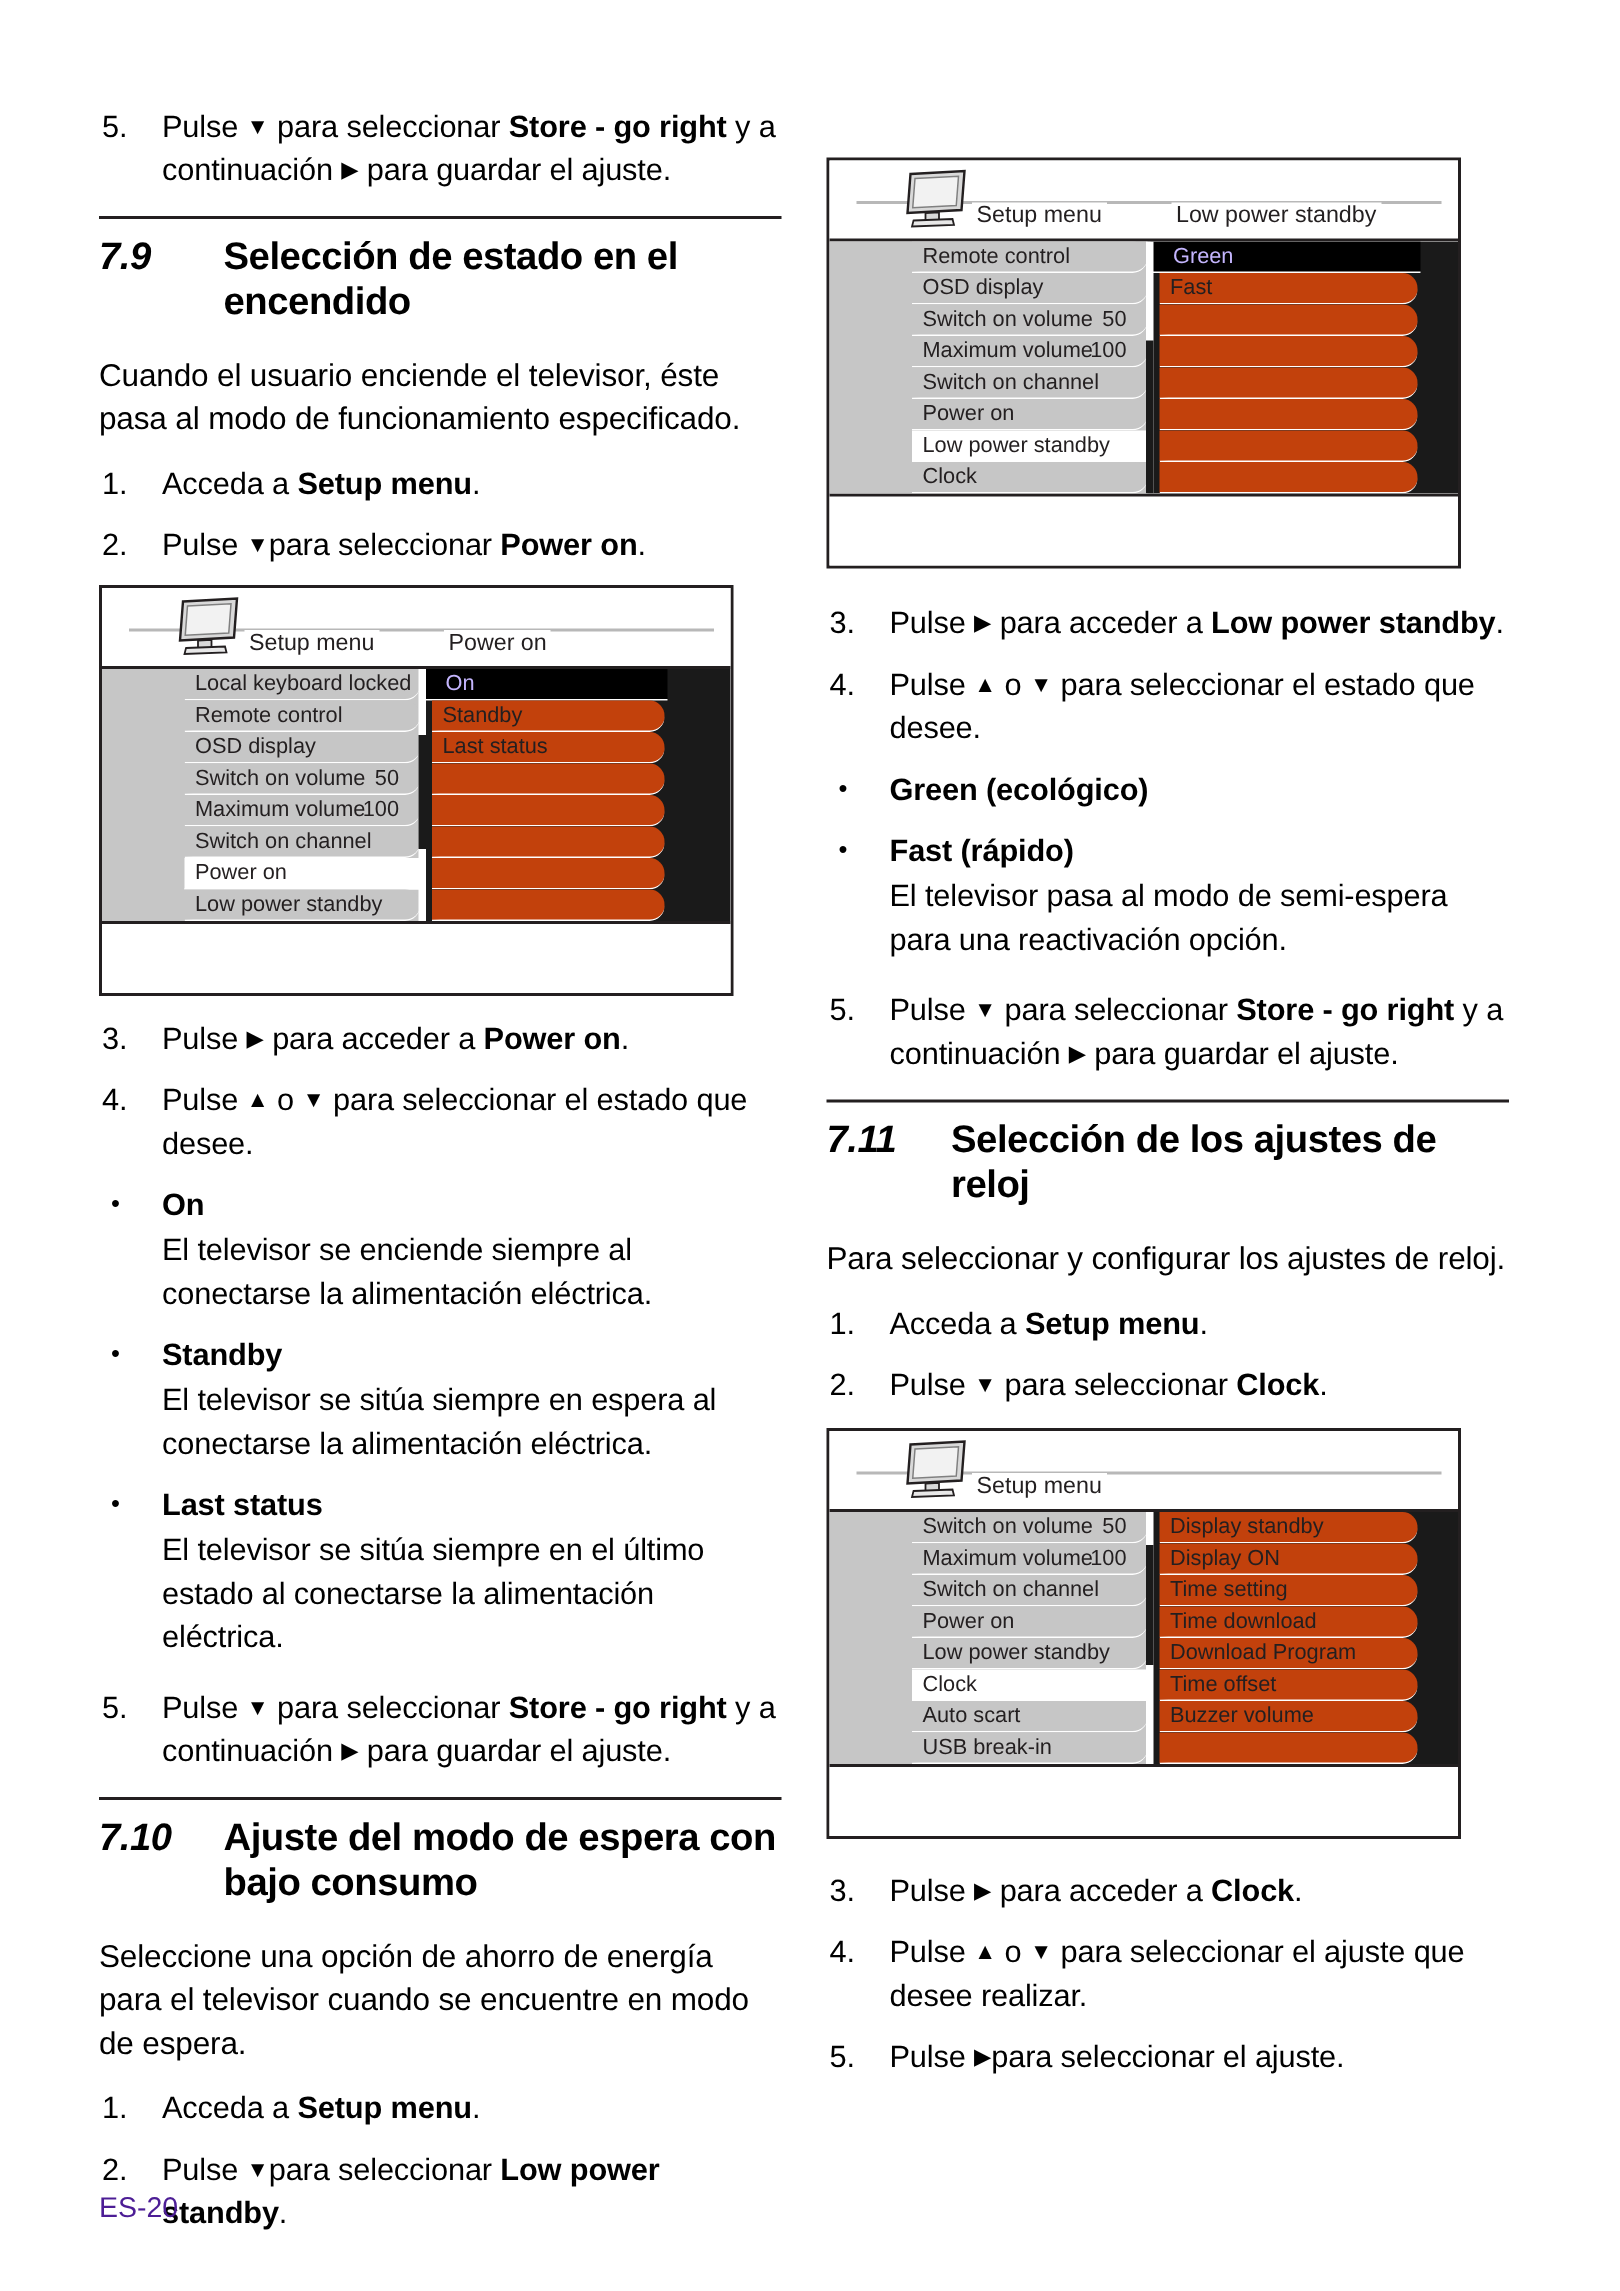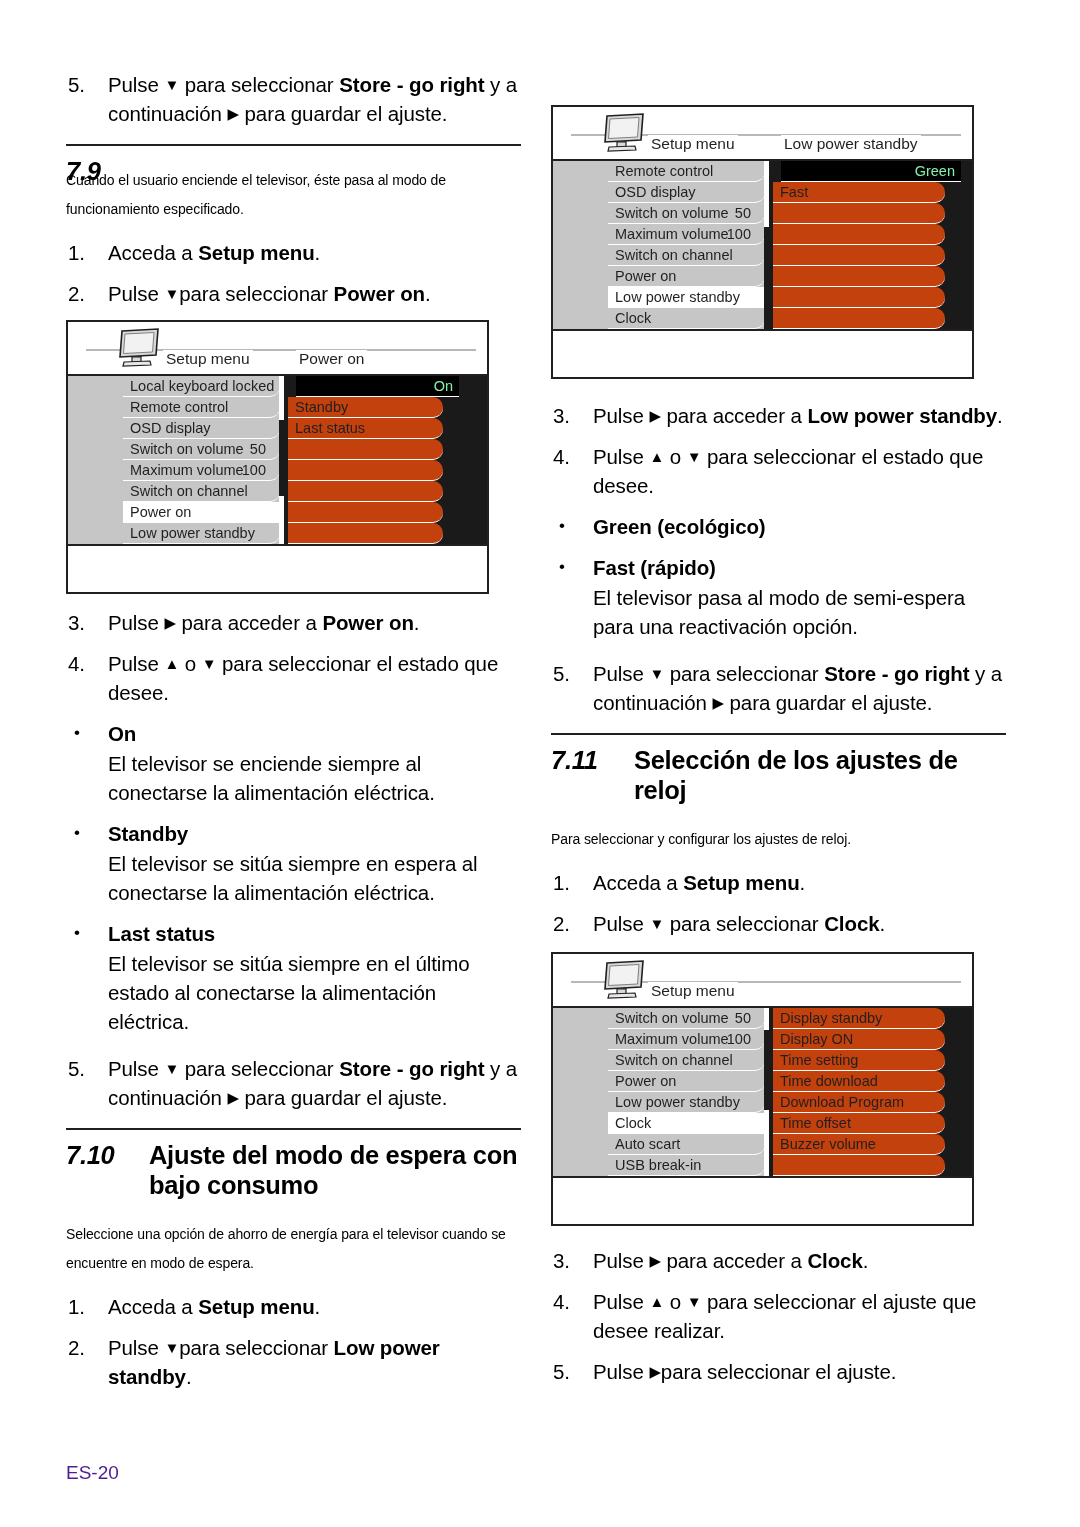--- a/index.html
+++ b/index.html
@@ -23,21 +23,21 @@
   .col {
     position: absolute;
     width: 455px;
     top: 70px;
   }
   .col-left  { left: 66px; }
   .col-right { left: 551px; }
 
   
   .para {
-    font-size: 14px;
+    font-size: 21px;
     line-height: 29px;
     margin: 0 0 14px 0;
     letter-spacing: -0.1px;
   }
   .step {
     position: relative;
     font-size: 20.5px;
     line-height: 29px;
     margin: 0 0 12px 0;
     padding-left: 42px;
@@ -186,26 +186,25 @@
     right: 14px; top: 0;
   }
   .pane-right .mrow {
     background: #c2410c;
     color: #231f20;
     margin-left: 8px;
     width: 155px;
   }
   .pane-right .mrow.sel {
     background: #000000;
-    color: #86efac;
+    color: #c4b5fd;
     border-radius: 0;
-    margin-left: 16px;
+    margin-left: 2px;
     width: 163px;
     padding-left: 15px;
-    text-align: right;
   }
   .pane-right .mrow.wide { width: 172px; }
   .pane-right .mrow.sel.wide { width: 180px; }
 
   .osd-foot {
     height: 46px;
     background: #ffffff;
     border-top: 2px solid #231f20;
   }
   .footnum {
@@ -223,21 +222,21 @@
 
   <div class="col col-left">
 
     <div class="step">
       <span class="num">5.</span><span>Pulse </span><span class="tri">▼</span><span> para seleccionar </span><b>Store - go right</b><span> y a continuación </span><span class="tri">▶</span><span> para guardar el ajuste.</span>
     </div>
 
     <hr class="rule">
 
     <div class="sec">
-      <span class="secnum">7.9</span>
+      <span class="secnum">7.9</span><span>Selección de estado en el encendido</span>
     </div>
 
     <p class="para">Cuando el usuario enciende el televisor, éste pasa al modo de funcionamiento especificado.</p>
 
     <div class="step">
       <span class="num">1.</span><span>Acceda a </span><b>Setup menu</b><span>.</span>
     </div>
     <div class="step">
       <span class="num">2.</span><span>Pulse </span><span class="tri">▼</span><span>para seleccionar </span><b>Power on</b><span>.</span>
     </div>

